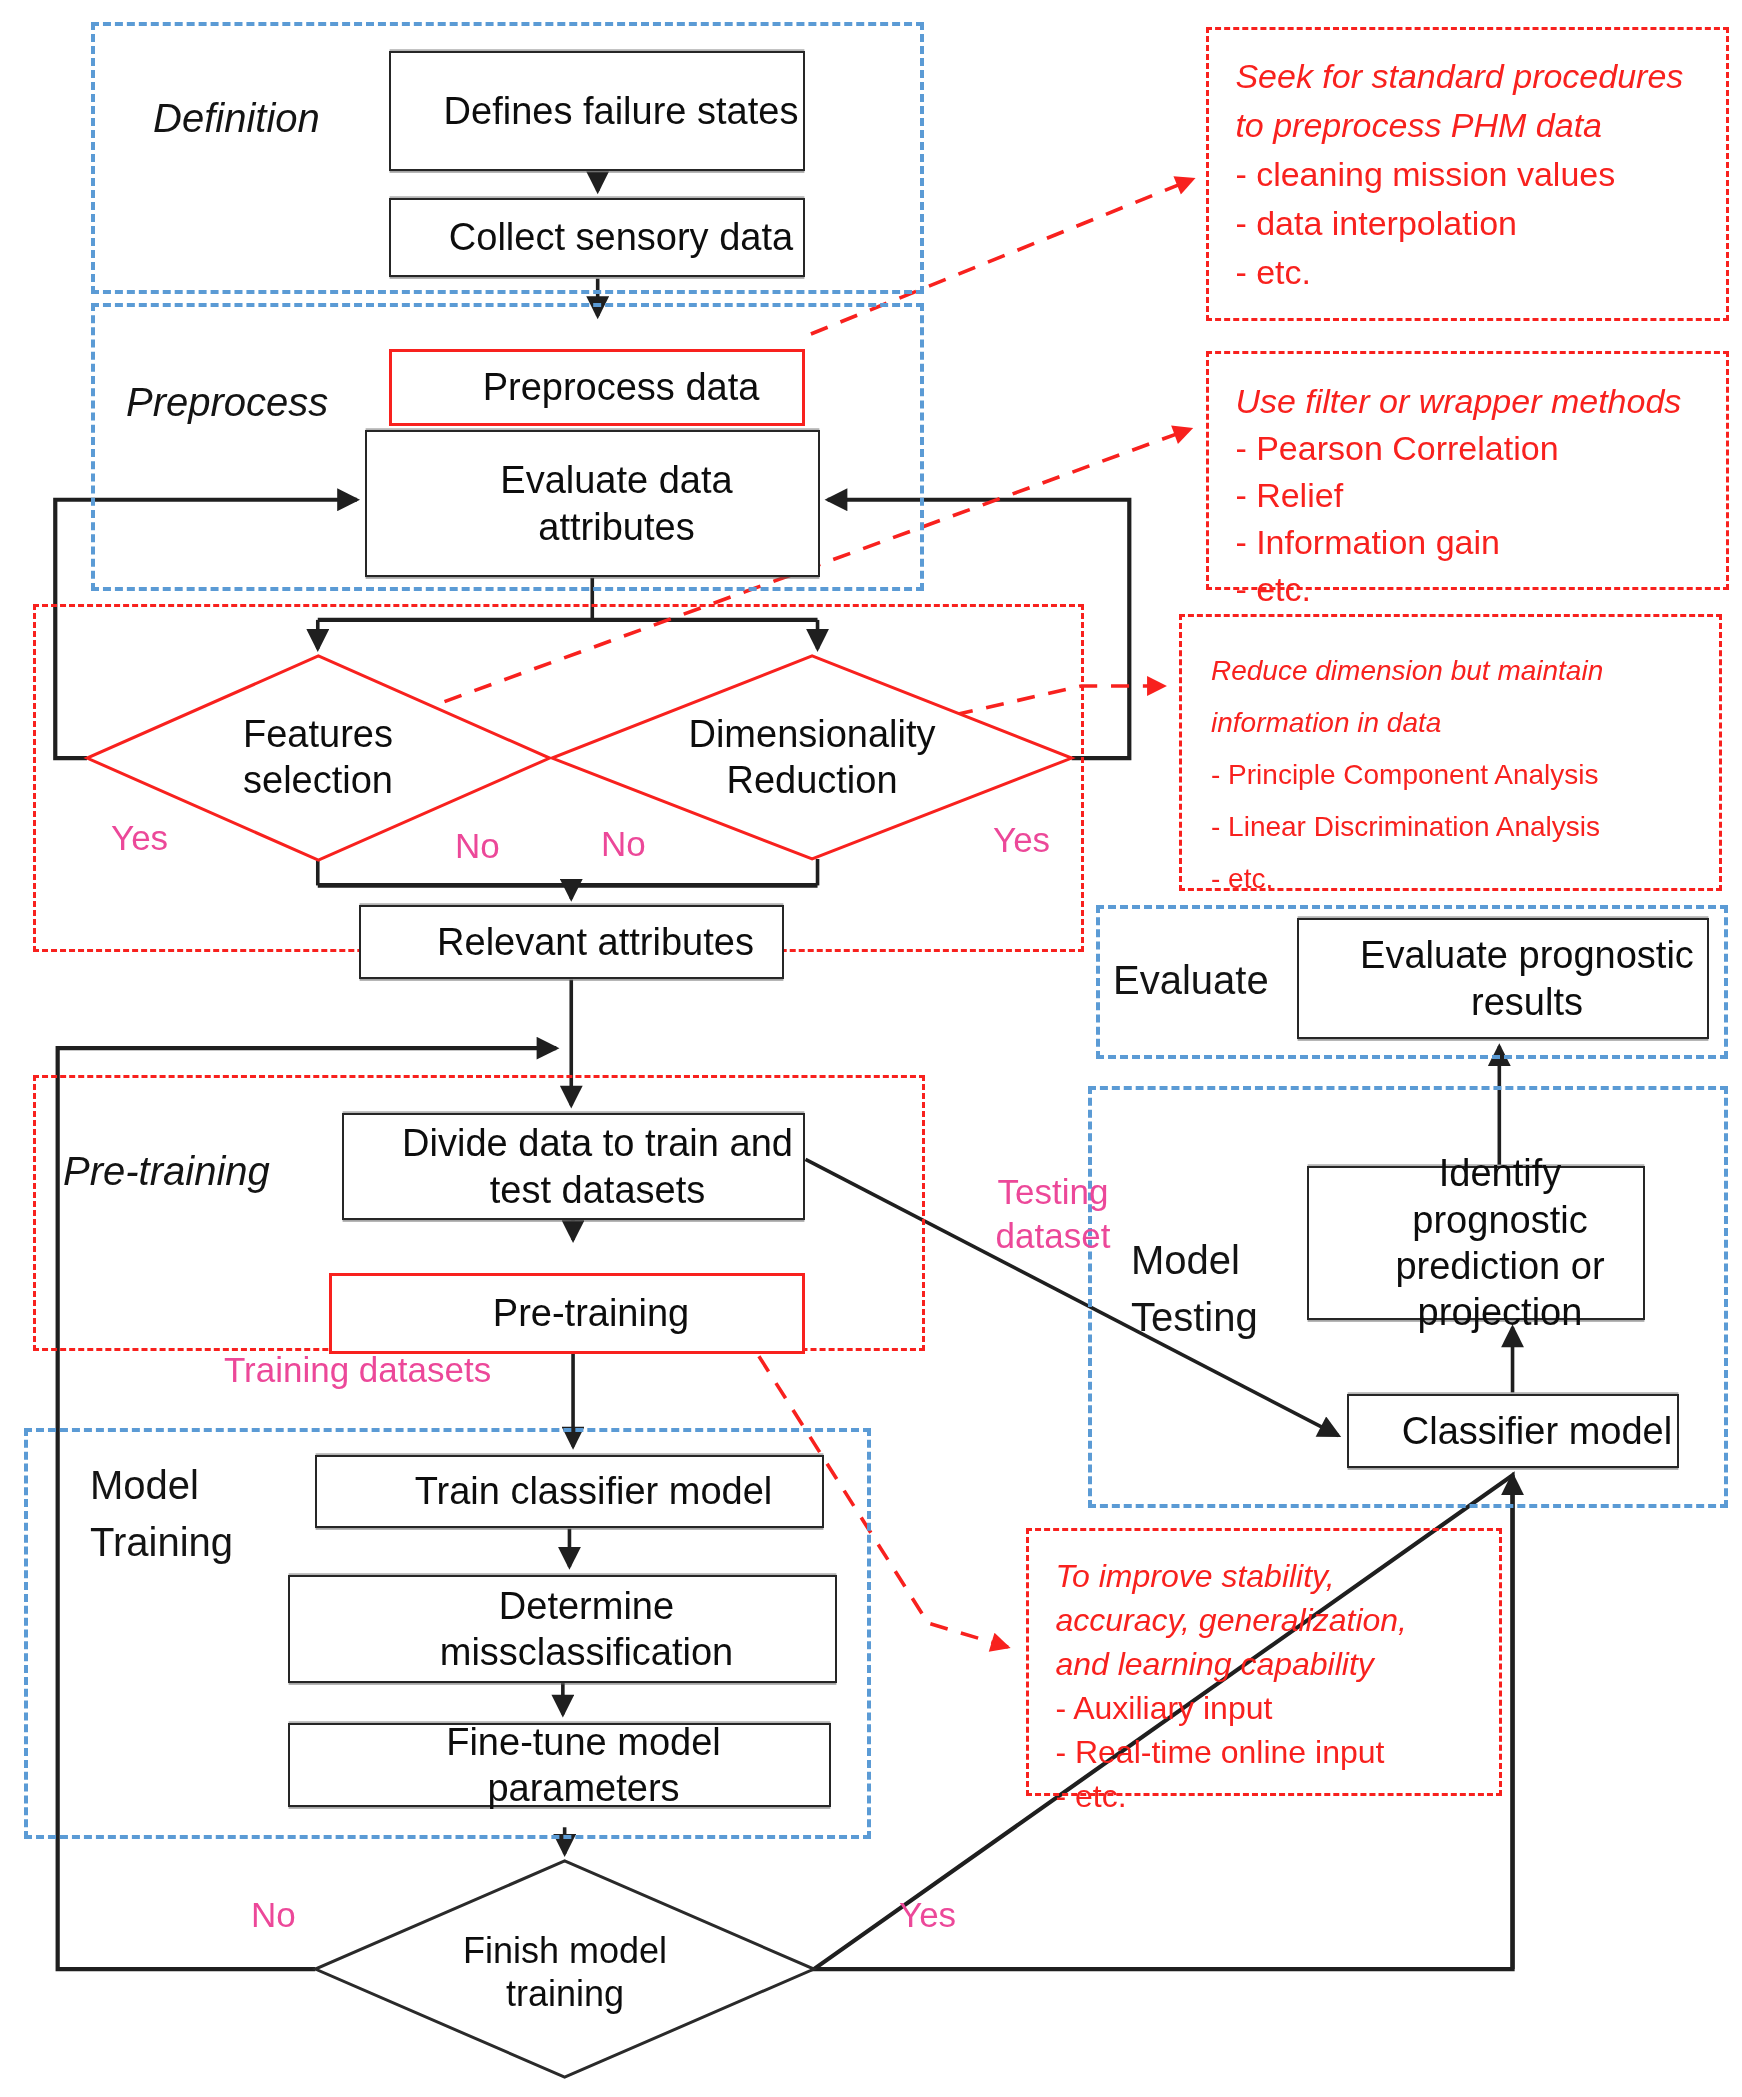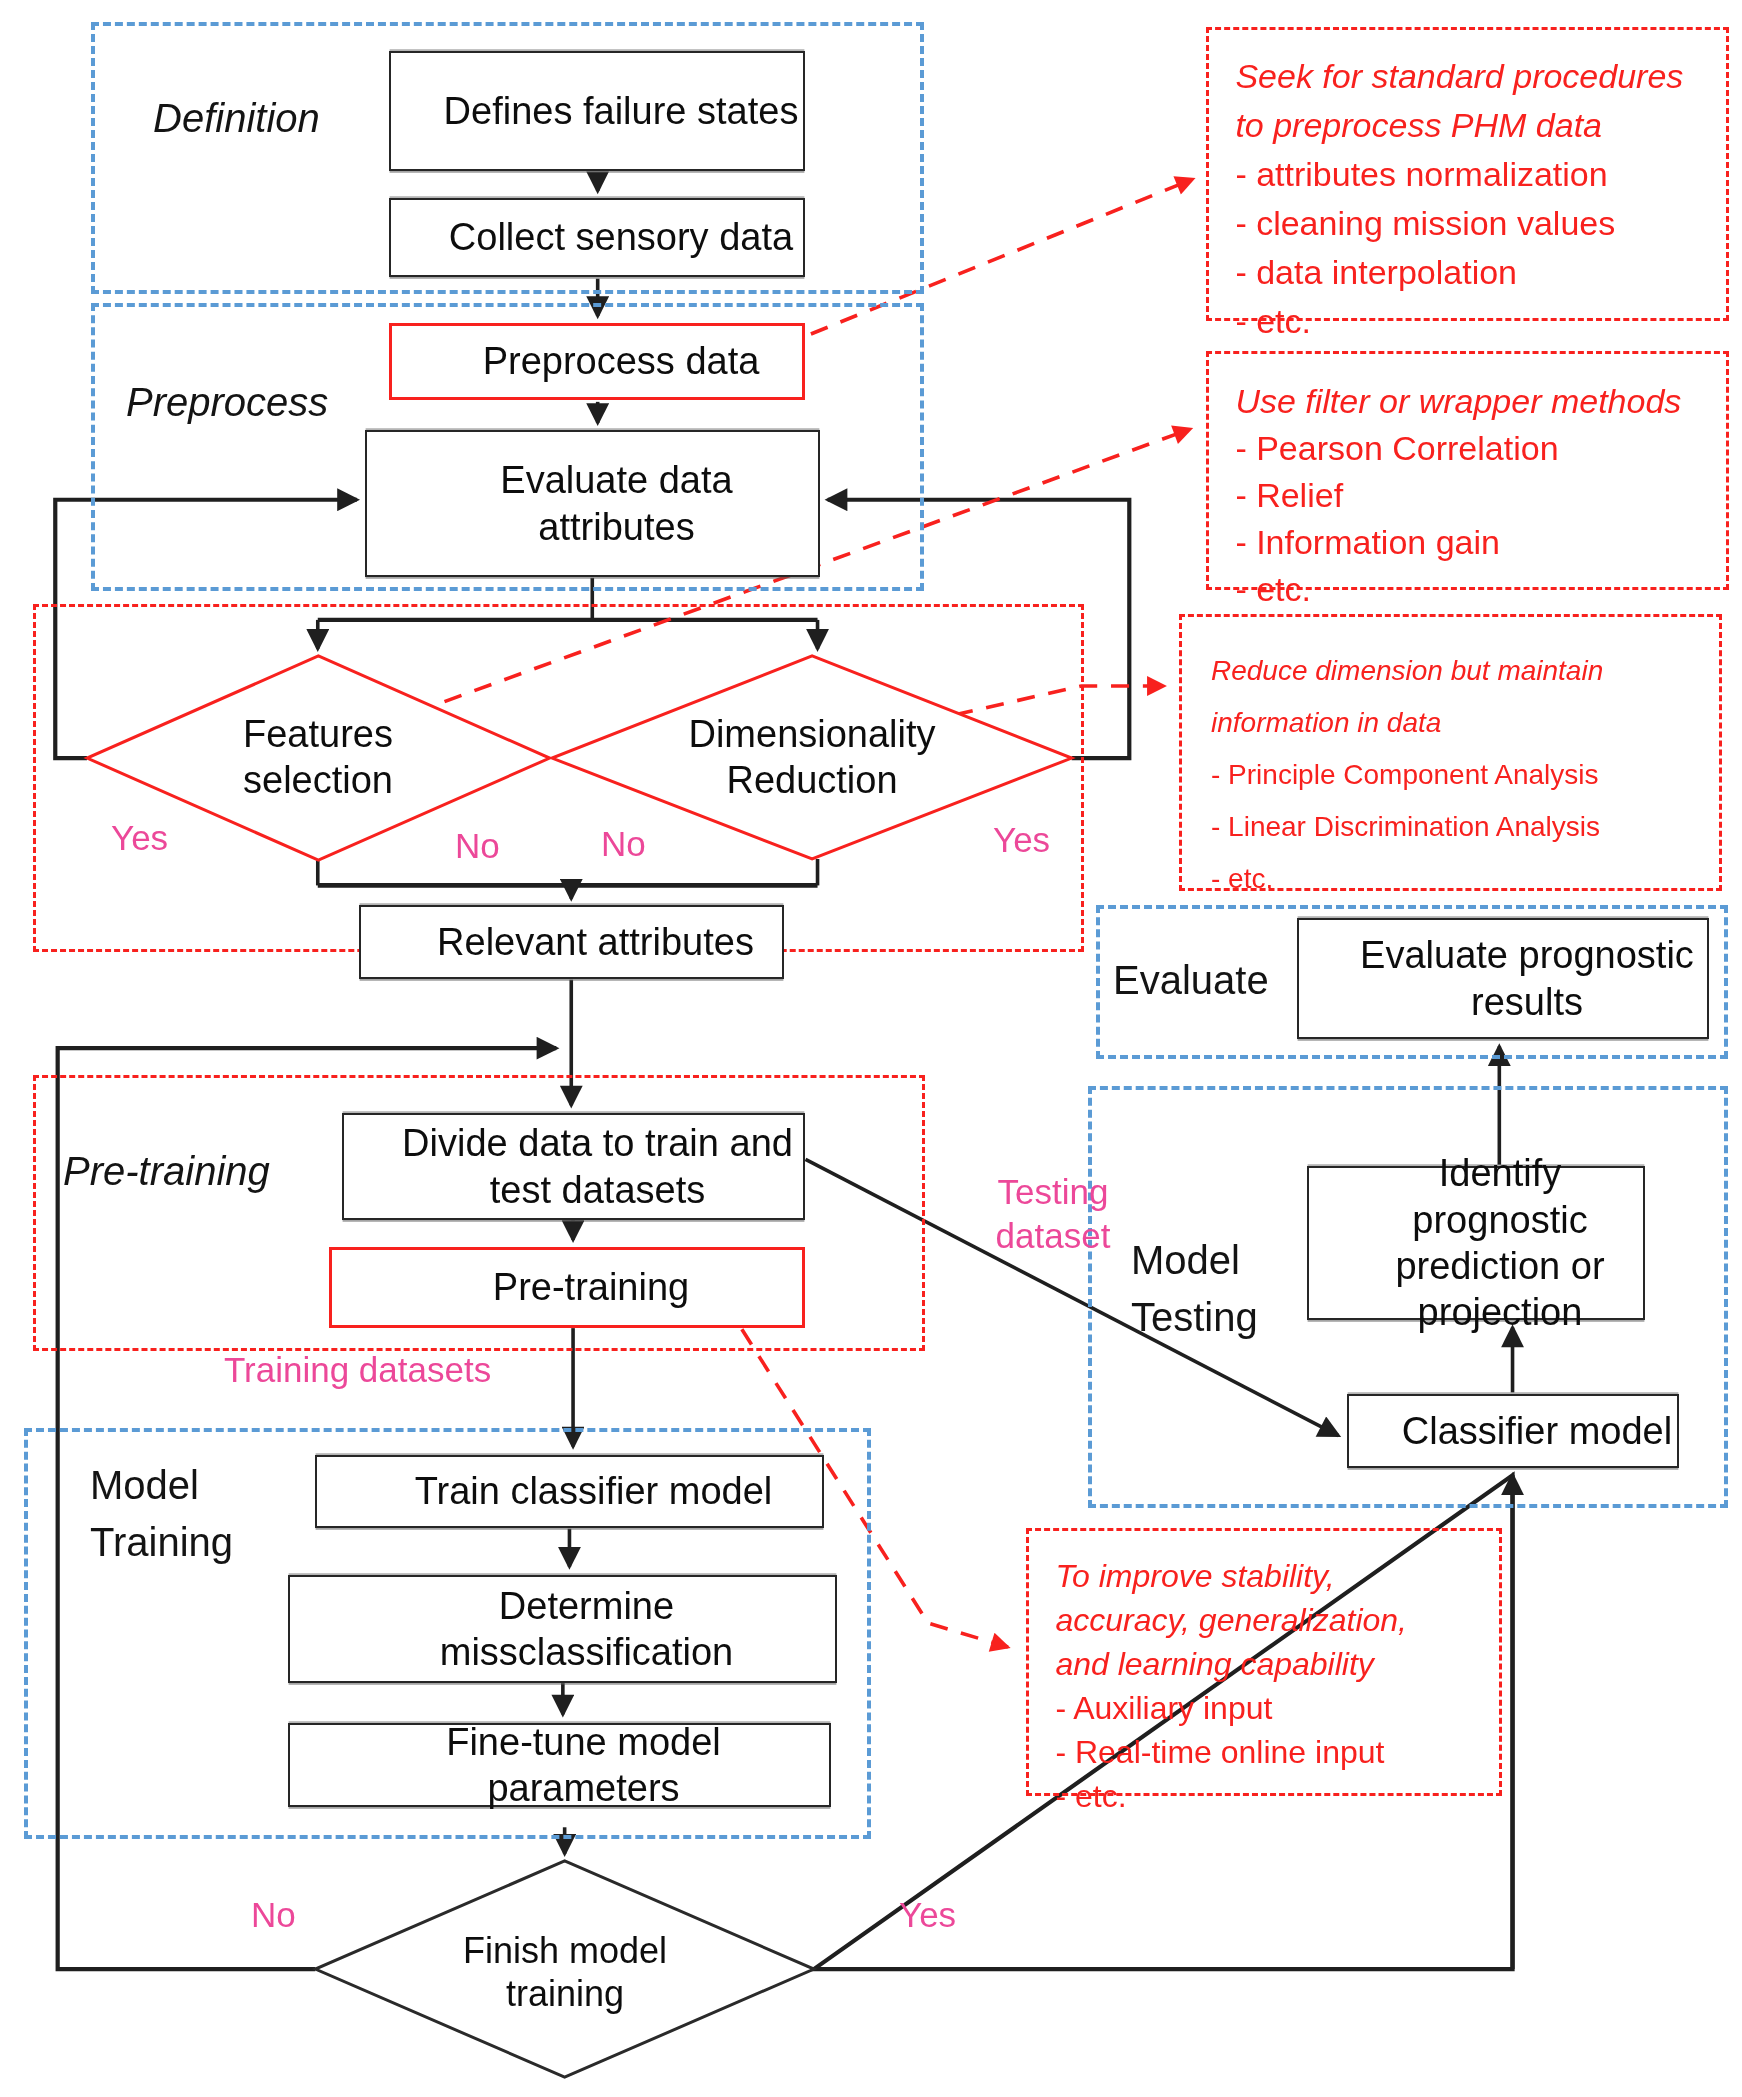--- a/index.html
+++ b/index.html
@@ -3,21 +3,21 @@
 <meta charset="utf-8">
 <style>
   html,body{margin:0;padding:0;background:#ffffff;}
   #root{position:relative;width:1742px;height:2097px;background:#fff;
         font-family:"Liberation Sans",sans-serif;overflow:hidden;}
   #wires{position:absolute;left:0;top:0;z-index:1;}
   .node{position:absolute;z-index:3;background:#fff;border:2.4px solid #262626;
         display:flex;align-items:center;justify-content:center;text-align:center;
         color:#0d0d0d;font-size:38px;line-height:1.22;box-sizing:border-box;
         box-shadow:0 2.4px 0 -0.6px rgba(90,90,90,.55),0 -2.4px 0 -0.6px rgba(90,90,90,.45);padding-left:48px;}
-  .node.redbox{border:3px solid #f8211e;box-shadow:none;}
+  .node.redbox{border:3px solid #f8211e;box-shadow:none;margin-top:26px;}
   .cont{position:absolute;z-index:2;box-sizing:border-box;background:transparent;}
   .cont.blue{border:4.2px dashed #5b9bd5;}
   .cont.redc{border:3.6px dashed #f8211e;}
   .note{position:absolute;z-index:3;border:3.6px dashed #f8211e;color:#f8211e;
         box-sizing:border-box;text-align:left;}
   .note .hl{font-style:italic;}
   .n1{padding:21.6px 6px 0 26.4px;font-size:34px;line-height:49px;}
   .n2{padding:24px 6px 0 26.4px;font-size:34px;line-height:47px;}
   .n3{padding:28px 6px 0 29px;font-size:28px;line-height:52px;}
   .n4{padding:23px 6px 0 26.4px;font-size:32px;line-height:44px;}
@@ -158,21 +158,20 @@
   <div class="elbl" style="left:601px;top:822px">No</div>
   <div class="elbl" style="left:993px;top:818px">Yes</div>
   <div class="elbl" style="left:224px;top:1348px">Training datasets</div>
   <div class="elbl" style="left:978px;top:1170px;width:150px;text-align:center">Testing dataset</div>
   <div class="elbl" style="left:251px;top:1893px">No</div>
   <div class="elbl" style="left:899px;top:1893px">Yes</div>
 
   <div class="note n1" style="left:1206px;top:27px;width:523px;height:294px">
     <div class="hl">Seek for standard procedures</div>
     <div class="hl">to preprocess PHM data</div>
-    <div>- attributes normalization</div>
     <div>- cleaning mission values</div>
     <div>- data interpolation</div>
     <div>- etc.</div>
   </div>
 
   <div class="note n2" style="left:1206px;top:351px;width:523px;height:239px">
     <div class="hl">Use filter or wrapper methods</div>
     <div>- Pearson Correlation</div>
     <div>- Relief</div>
     <div>- Information gain</div>

